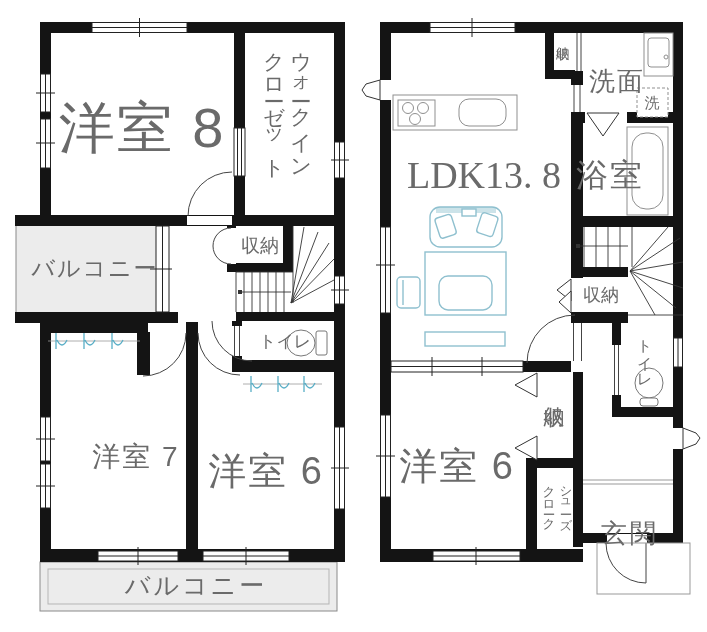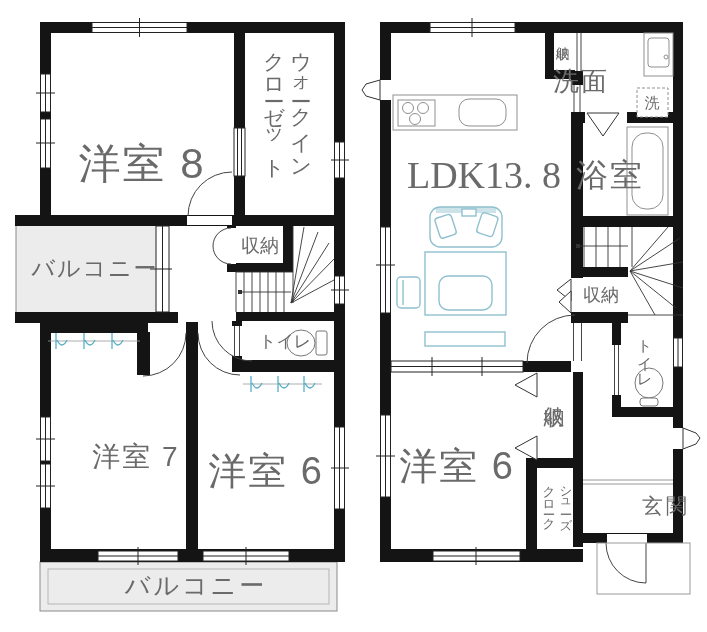--- a/index.html
+++ b/index.html
@@ -238,34 +238,34 @@
       <rect x="462" y="209" width="14" height="7"></rect>
       <rect x="425" y="252" width="81" height="63"></rect>
       <rect x="439" y="276" width="53" height="34" rx="9"></rect>
       <rect x="425" y="332" width="80" height="14"></rect>
       <rect x="397" y="277" width="23" height="31" rx="4"></rect>
       <path d="M403 280 V305" fill="none"></path>
     </g>
   </g>
 </svg>
 
-<div class="lbl c" style="left:142px;top:128px;font-size:42px;letter-spacing:2px;margin-top:36px;">洋室 8</div>
+<div class="lbl c" style="left:142px;top:128px;font-size:56px;letter-spacing:2px;">洋室 8</div>
 <div class="lbl v" style="left:259px;top:38px;width:56px;height:142px;font-size:21px;letter-spacing:2px;line-height:27px;">ウォークインクローゼット</div>
 <div class="lbl c" style="left:260px;top:246px;font-size:19px;">収納</div>
 <div class="lbl c" style="left:95px;top:268px;font-size:23px;letter-spacing:2px;">バルコニー</div>
 <div class="lbl" style="left:259px;top:333px;font-size:17px;">トイレ</div>
 <div class="lbl c" style="left:136px;top:457px;font-size:28px;letter-spacing:2px;">洋室 7</div>
 <div class="lbl c" style="left:266px;top:472px;font-size:38px;letter-spacing:2px;">洋室 6</div>
 <div class="lbl c" style="left:196px;top:585px;font-size:25px;letter-spacing:3px;">バルコニー</div>
 
 <div class="lbl c" style="left:484px;top:176px;font-size:38px;font-family:Liberation Serif, serif;">LDK13. 8</div>
 <div class="lbl v" style="left:555px;top:36px;height:34px;font-size:13.5px;">収納</div>
-<div class="lbl c" style="left:581px;top:82px;font-size:26px;letter-spacing:2px;">洗面</div>
+<div class="lbl c" style="left:617px;top:82px;font-size:26px;letter-spacing:2px;">洗面</div>
 <div class="lbl c" style="left:652px;top:103px;font-size:15px;">洗</div>
 <div class="lbl c" style="left:610px;top:176px;font-size:32px;letter-spacing:2px;">浴室</div>
 <div class="lbl c" style="left:601px;top:295px;font-size:18px;">収納</div>
 <div class="lbl v" style="left:637px;top:329px;height:54px;font-size:15px;">トイレ</div>
 <div class="lbl c" style="left:457px;top:467px;font-size:38px;letter-spacing:2px;">洋室 6</div>
 <div class="lbl v" style="left:543px;top:390px;height:52px;font-size:21px;">収納</div>
 <div class="lbl v" style="left:538px;top:477px;width:36px;height:58px;font-size:12.5px;letter-spacing:1px;line-height:17px;">シューズクローク</div>
-<div class="lbl c" style="left:630px;top:506px;font-size:21px;letter-spacing:3px;margin-left:36px;">玄関</div>
+<div class="lbl c" style="left:630px;top:534px;font-size:26px;letter-spacing:3px;">玄関</div>
 
 </div>
 
 </body></html>

